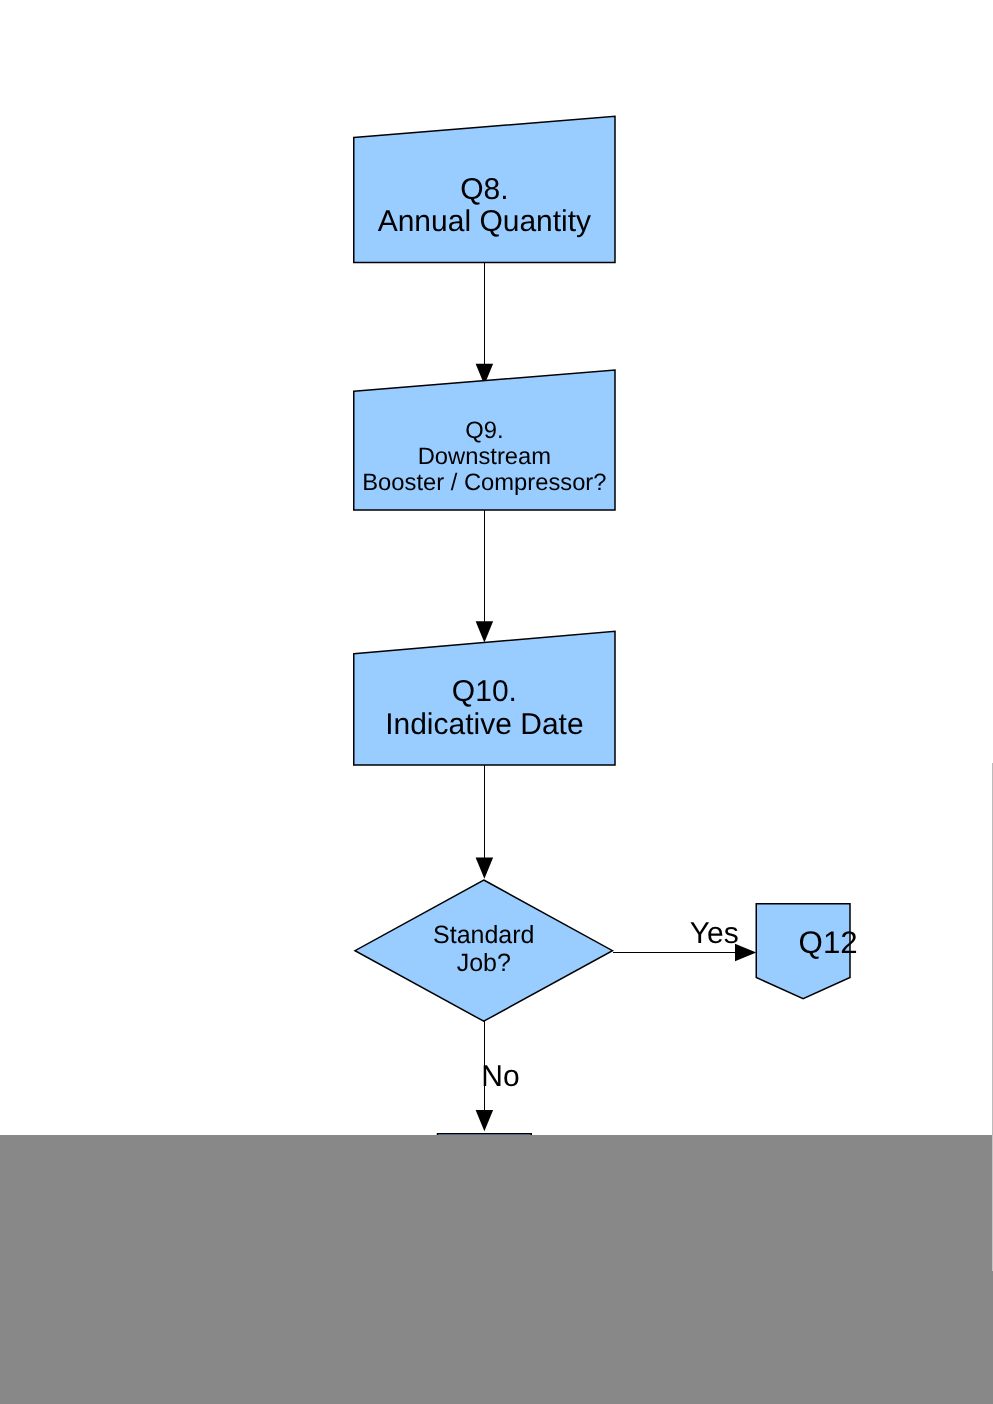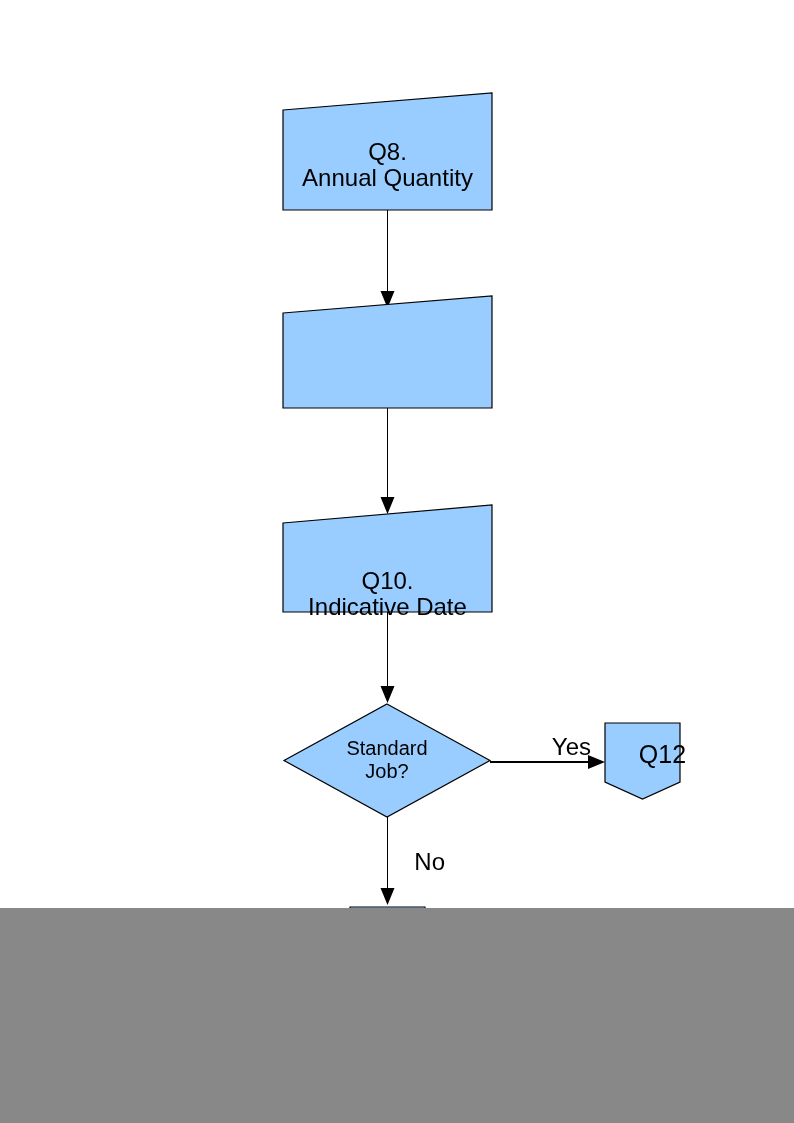--- a/index.html
+++ b/index.html
@@ -62,21 +62,21 @@
     font-size:25px;
     line-height:29px;
   }
   .edge-label{
     position:absolute;
     font-size:24px;
     line-height:26px;
     color:var(--text-color);
   }
   .label-yes{ text-align:right; }
-  .label-no{ text-align:right; }
+  .label-no{ text-align:left; }
 </style>
 </head>
 <body>
 
 <div class="page">
 
   <svg class="flow-canvas" viewBox="0 0 794 1123" xmlns="http://www.w3.org/2000/svg">
 
     <polygon class="node-shape" points="283,110 492,93 492,210 283,210"></polygon>
 
@@ -102,22 +102,25 @@
 
     <line class="edge-line" x1="387.5" y1="817" x2="387.5" y2="890"></line>
     <polygon class="edge-arrowhead" points="380.5,888 394.5,888 387.5,905"></polygon>
 
     <polygon class="node-shape" points="350,907 425,907 425,965 387.5,983 350,965"></polygon>
   </svg>
 
   <div class="node-label label-q8" style="left:283px; top:139px; width:209px;">Q8.
 Annual Quantity</div>
 
+  <div class="node-label label-q9" style="left:283px; top:334px; width:209px;">Q9.
+Downstream
+Booster / Compressor?</div>
 
-  <div class="node-label label-q10" style="left:283px; top:541px; width:209px;margin-top:27px;">Q10.
+  <div class="node-label label-q10" style="left:283px; top:541px; width:209px;">Q10.
 Indicative Date</div>
 
   <div class="node-label label-decision" style="left:284px; top:737px; width:206px;">Standard
 Job?</div>
 
   <div class="node-label label-connector" style="left:605px; top:740px; width:75px;margin-left:20px;">Q12</div>
 
   <div class="node-label label-connector" style="left:350px; top:924px; width:75px;">Q11</div>
 
   <div class="edge-label label-yes" style="left:505px; top:734px; width:86px;">Yes</div>

